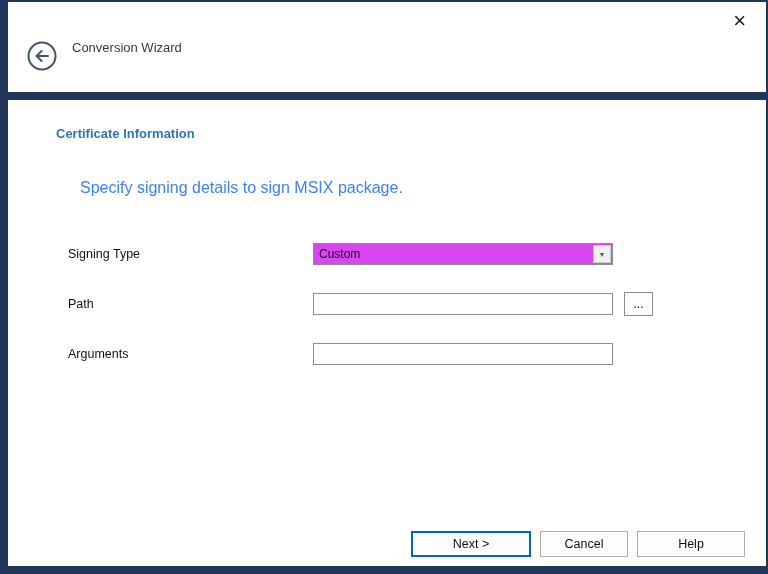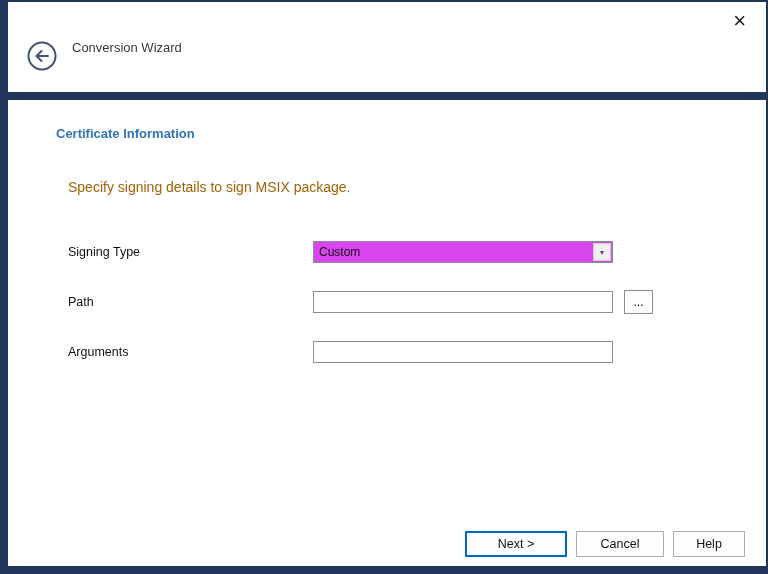--- a/index.html
+++ b/index.html
@@ -65,23 +65,23 @@
     padding: 26px 12px 0 48px;
     overflow: hidden;
   }
   .page-heading {
     font-size: 13px;
     font-weight: bold;
     color: #2E75B6;
     margin: 0;
   }
   .description {
-    font-size: 14px;
-    color: #a16207;
-    margin: 38px 0 0 12px;
+    font-size: 16px;
+    color: #3b82f6;
+    margin: 38px 0 0 24px;
   }
   .form {
     margin: 46px 0 0 12px;
   }
   .form-row {
     display: flex;
     align-items: center;
     margin-bottom: 27px;
   }
   .field-label {
@@ -147,26 +147,26 @@
   .btn {
     height: 26px;
     border: 1px solid #adadad;
     background: #fdfdfd;
     font-family: "Liberation Sans", sans-serif;
     font-size: 12.5px;
     color: #111;
     cursor: pointer;
   }
   .btn-next {
-    width: 102px;
+    width: 120px;
     border: 1px solid #0067C0;
     box-shadow: inset 0 0 0 1px #0067C0;
   }
   .btn-cancel { width: 88px; }
-  .btn-help   { width: 72px; }
+  .btn-help   { width: 108px; }
 </style>
 </head>
 <body>
 
 <div class="window">
   <div class="inner">
 
     <div class="titlebar">
       <span class="close-btn">×</span>
     </div>

